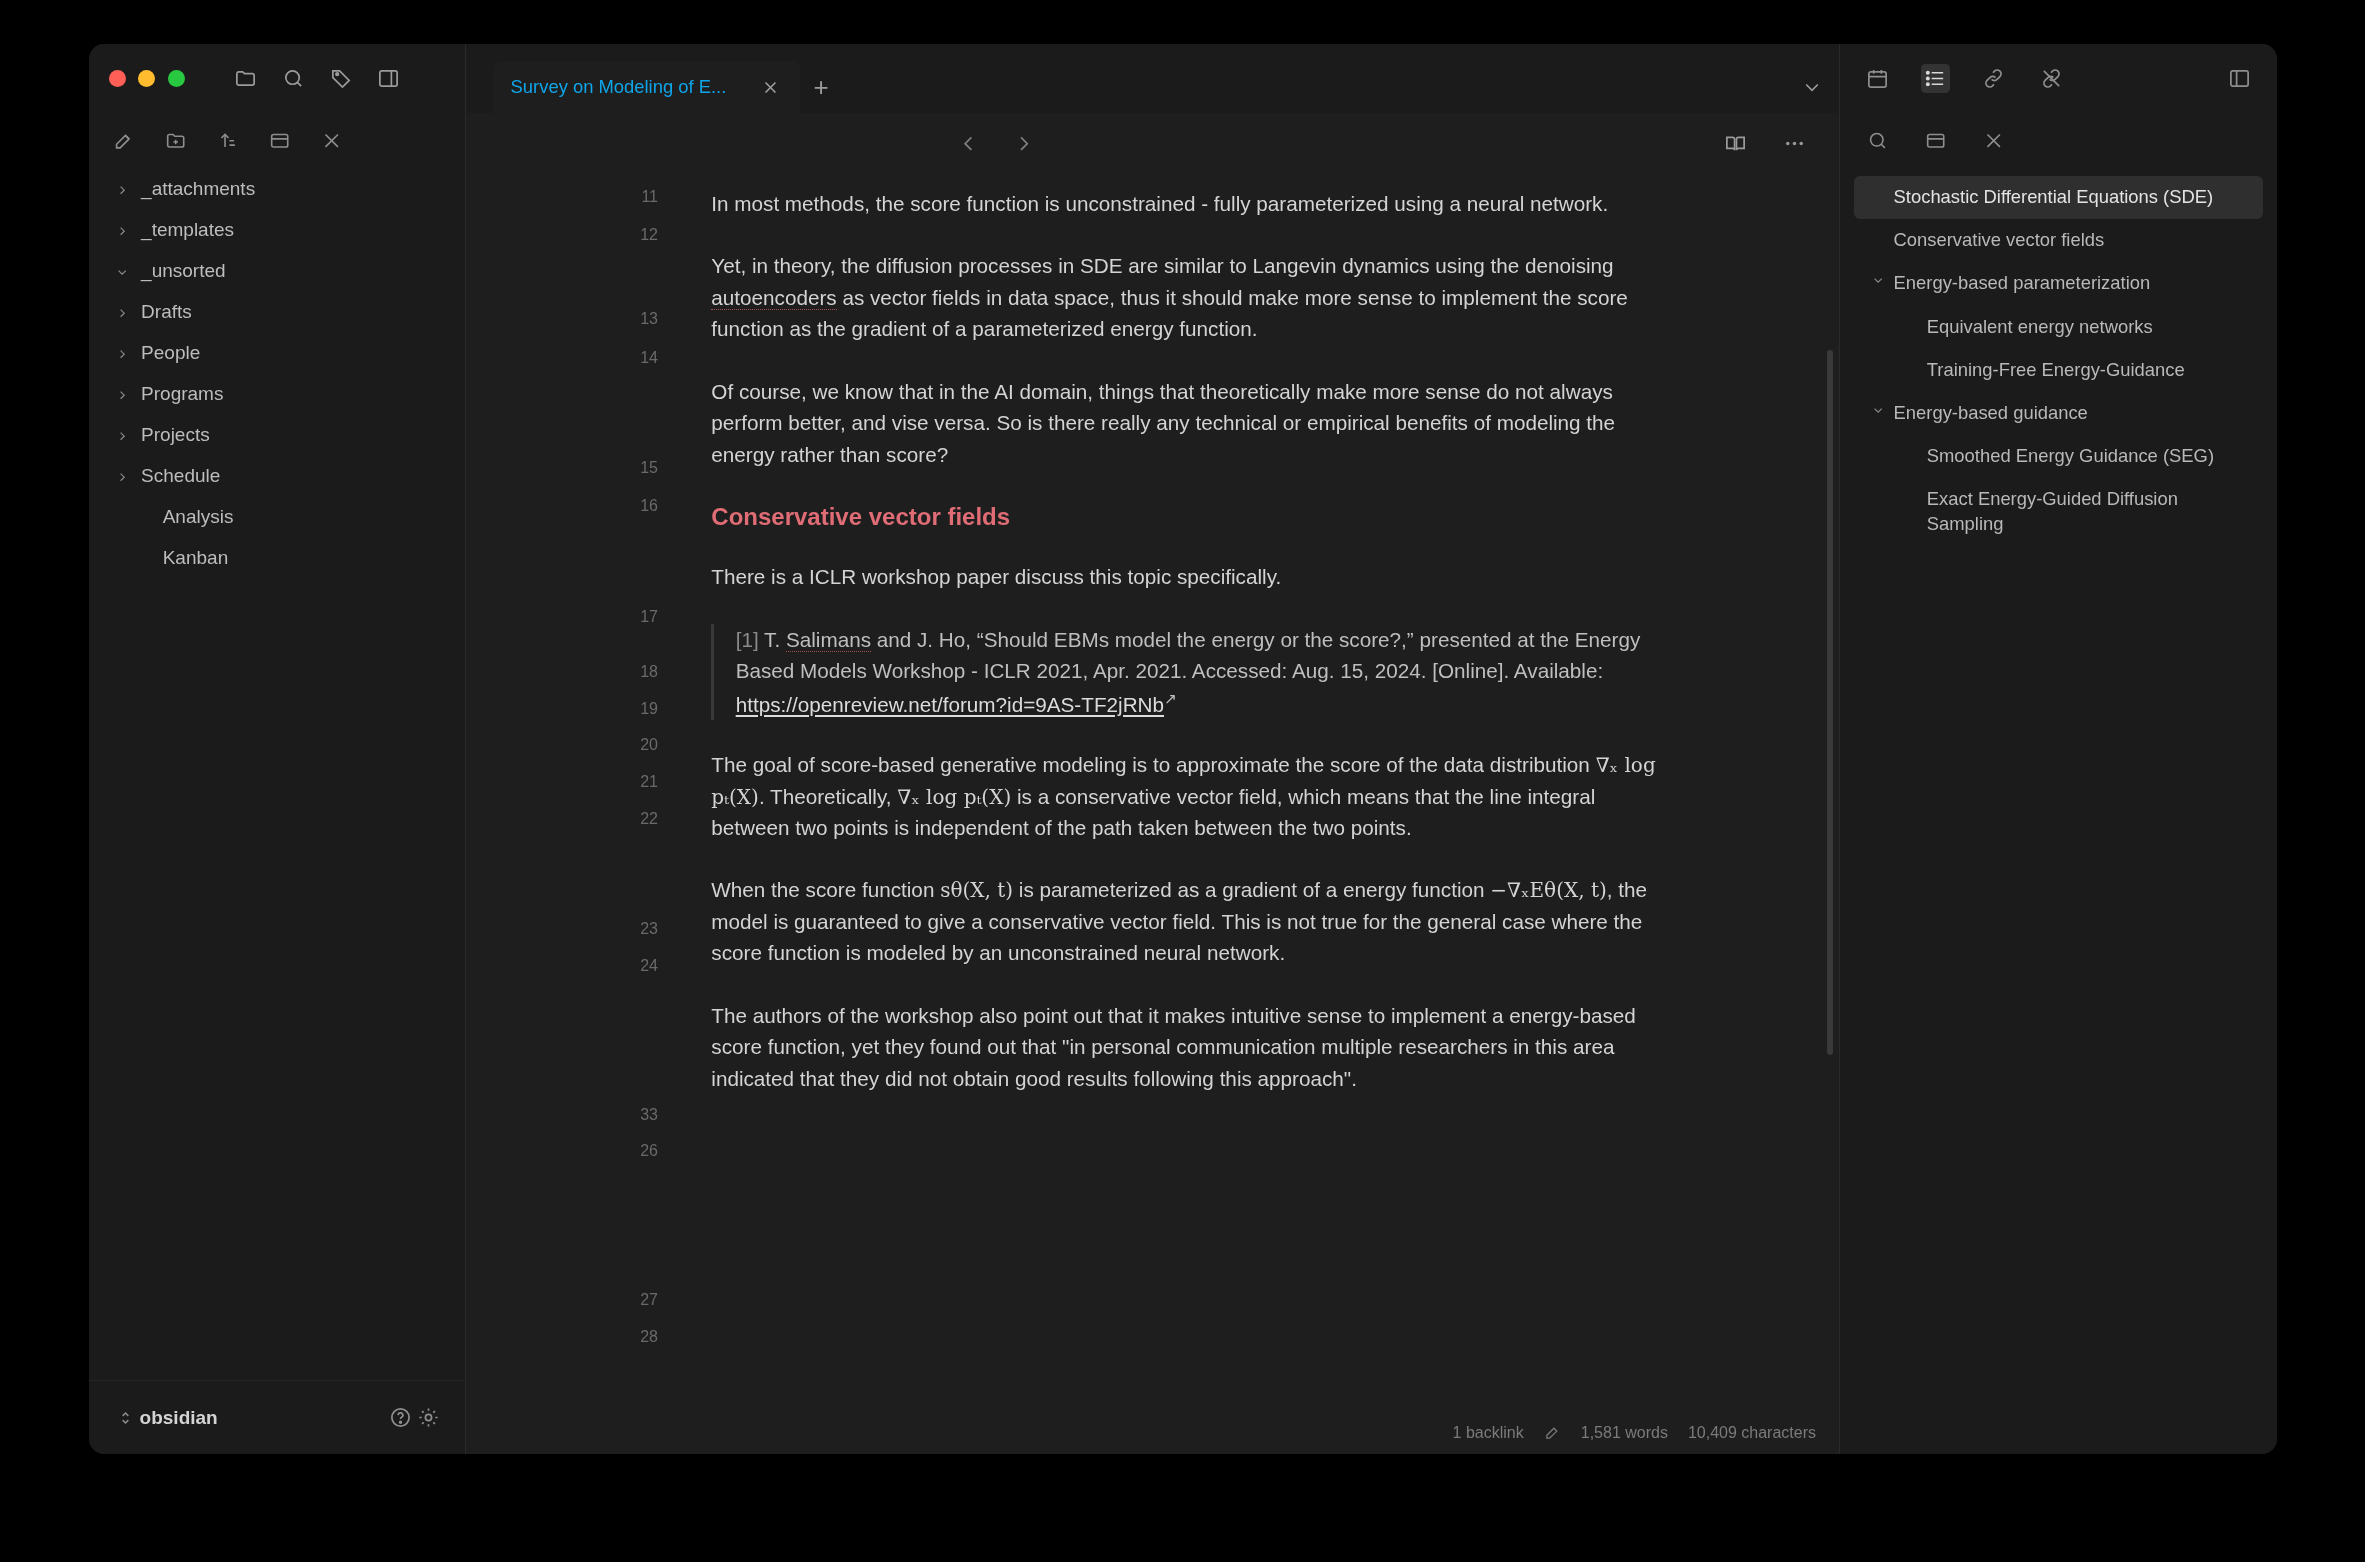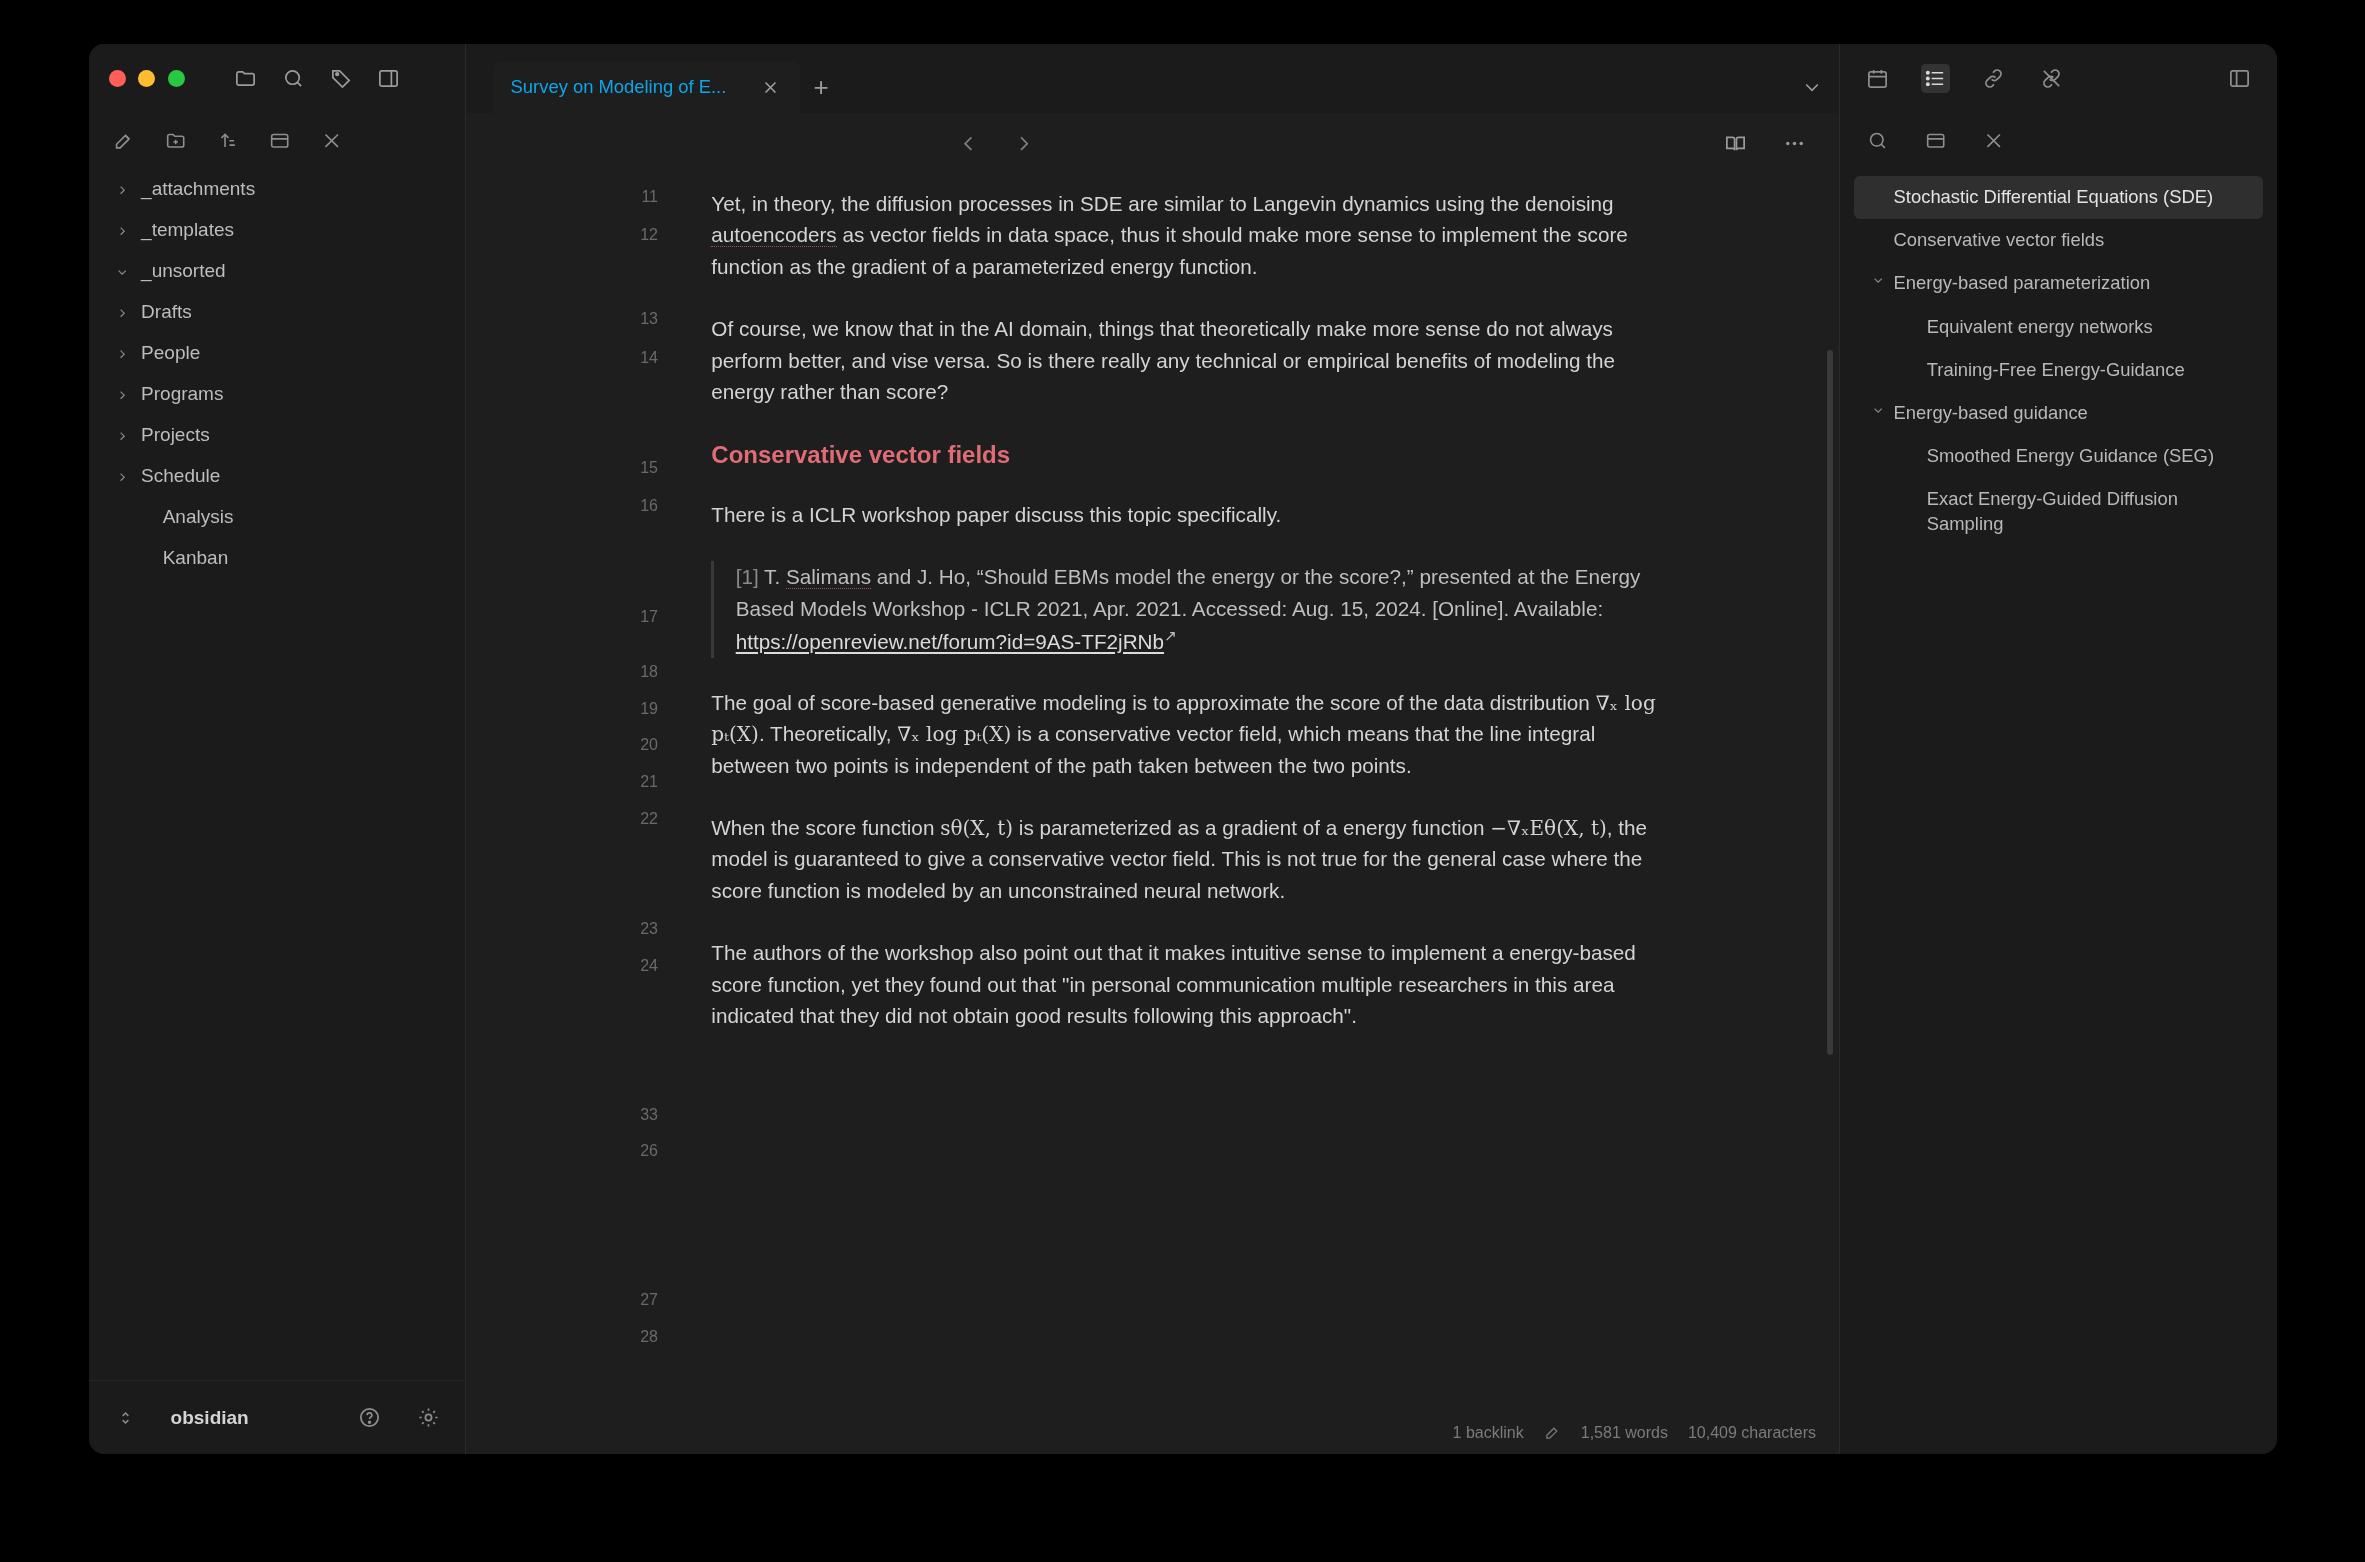--- a/index.html
+++ b/index.html
@@ -89,21 +89,21 @@
   }
   .tree-row.nochev .chev { visibility: hidden; }
   .tree-label { line-height: 1; }
   .tree-row.indent { padding-left: 43px; }
 
   .sidebar-footer {
     height: 74px;
     display: flex;
     align-items: center;
     padding: 0 23px;
-    gap: 31px;
+    gap: 0;
     border-top: 0.8px solid #262626;
   }
   .vault-name {
     font-size: 19px;
     font-weight: bold;
     color: #d4d4d4;
     flex: 1;
   }
   .footer-icon {
     width: 27.6px; height: 27.6px;
@@ -580,20 +580,21 @@
           <div class="ln" style="top:746px">23</div>
           <div class="ln" style="top:783px">24</div>
           <div class="ln" style="top:932px">33</div>
           <div class="ln" style="top:968px">26</div>
           <div class="ln" style="top:1117px">27</div>
           <div class="ln" style="top:1154px">28</div>
         </div>
 
         <div class="doc-body">
 
+          <p class="para">In most methods, the score function is unconstrained - fully parameterized using a neural network.</p>
 
           <p class="para"><span>Yet, in theory, the diffusion processes in SDE are similar to Langevin dynamics using the denoising </span><span class="spell">autoencoders</span><span> as vector fields in data space, thus it should make more sense to implement the score function as the gradient of a parameterized energy function.</span></p>
 
           <p class="para">Of course, we know that in the AI domain, things that theoretically make more sense do not always perform better, and vise versa. So is there really any technical or empirical benefits of modeling the energy rather than score?</p>
 
           <h2 class="h2">Conservative vector fields</h2>
 
           <p class="para">There is a ICLR workshop paper discuss this topic specifically.</p>
 
           <div class="blockquote"><span class="cite-num">[1]</span><span> T. </span><span class="spell">Salimans</span><span> and J. Ho, “Should EBMs model the energy or the score?,” presented at the Energy Based Models Workshop - ICLR 2021, Apr. 2021. Accessed: Aug. 15, 2024. [Online]. Available: </span><a class="link">https://openreview.net/forum?id=9AS-TF2jRNb</a><span class="ext-icon">↗</span></div>

